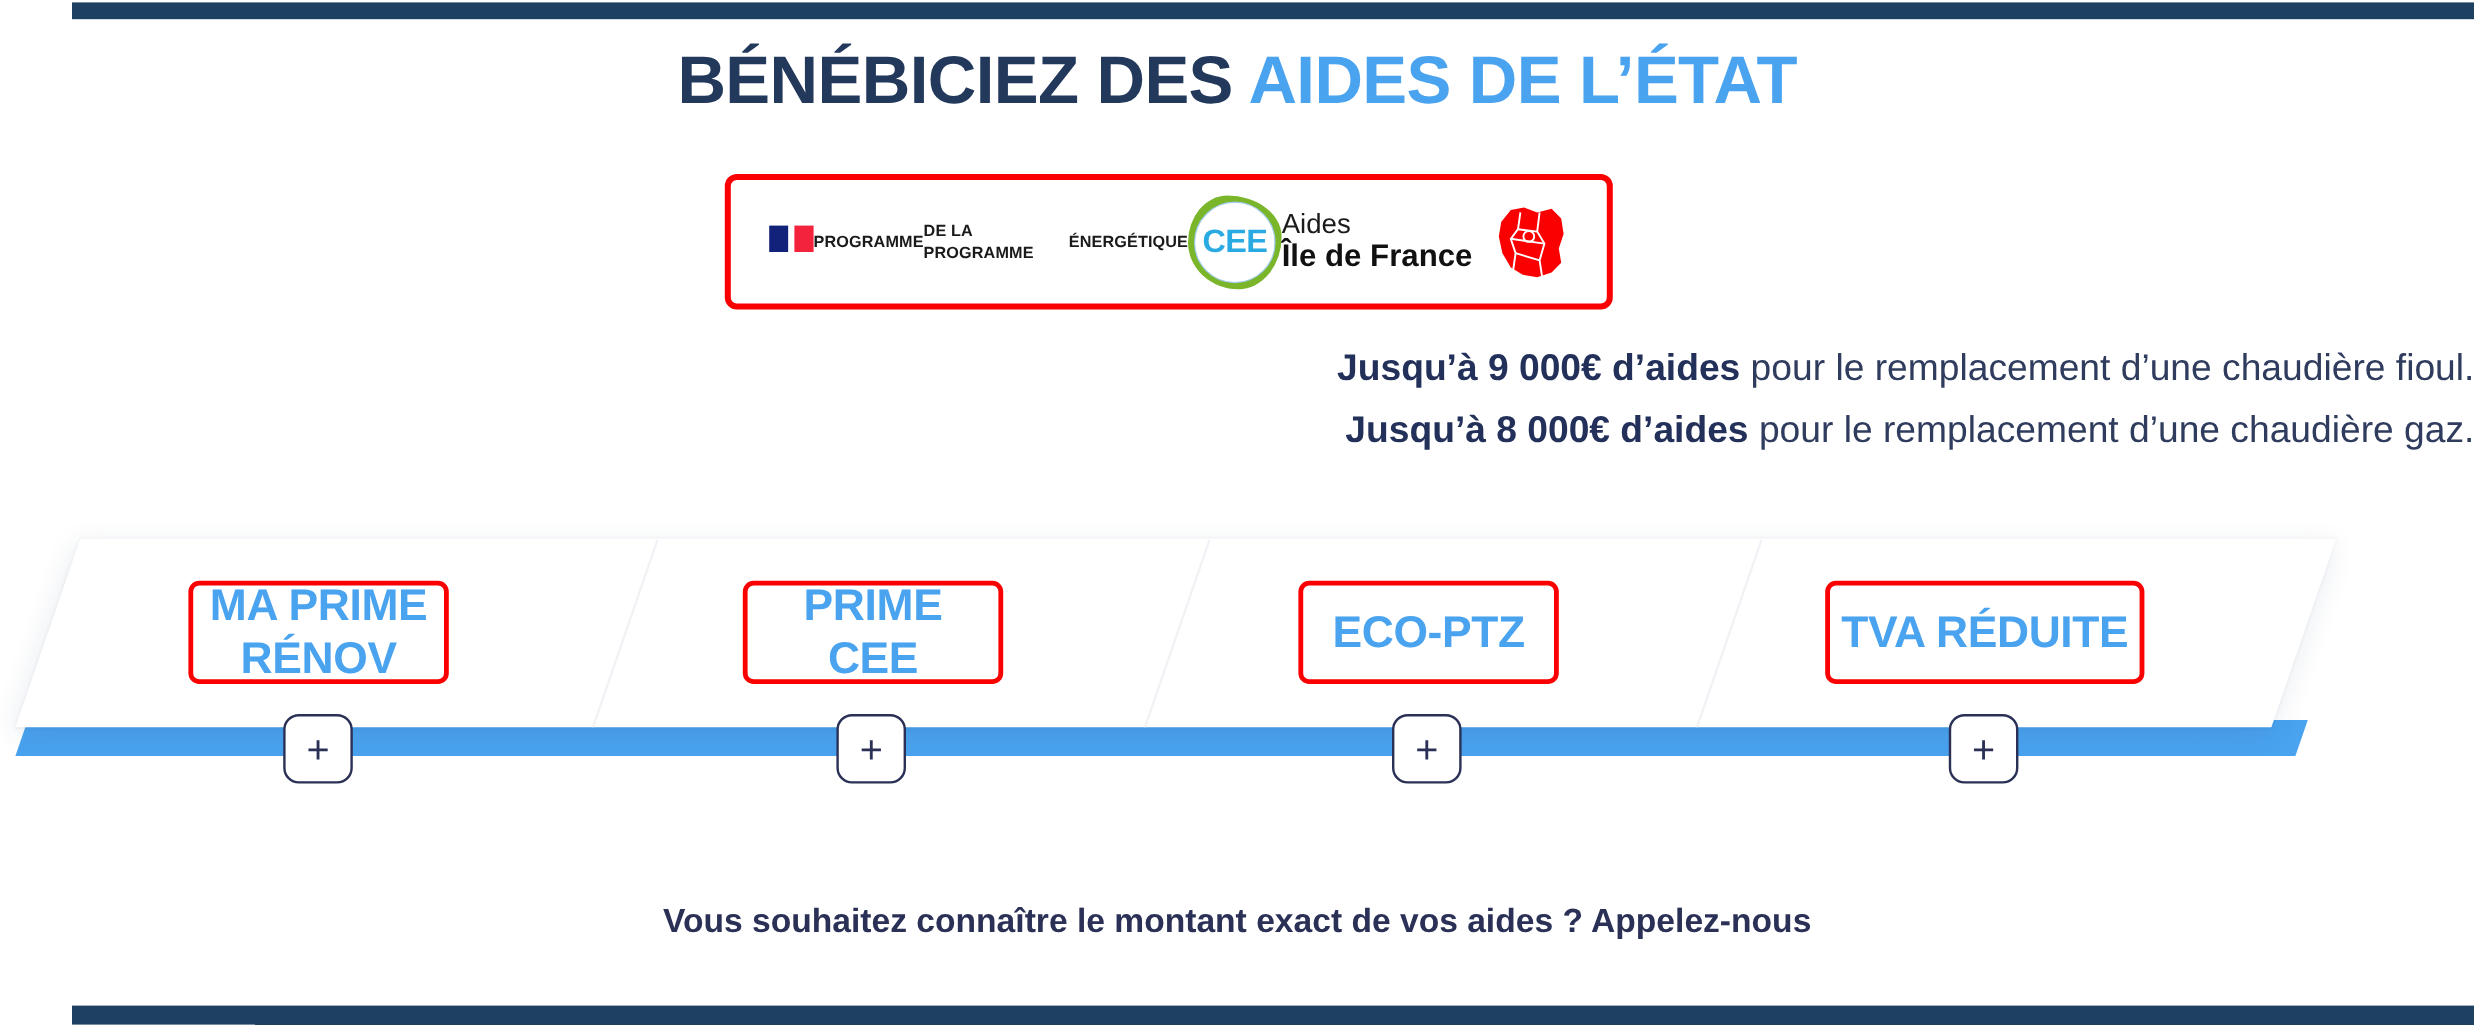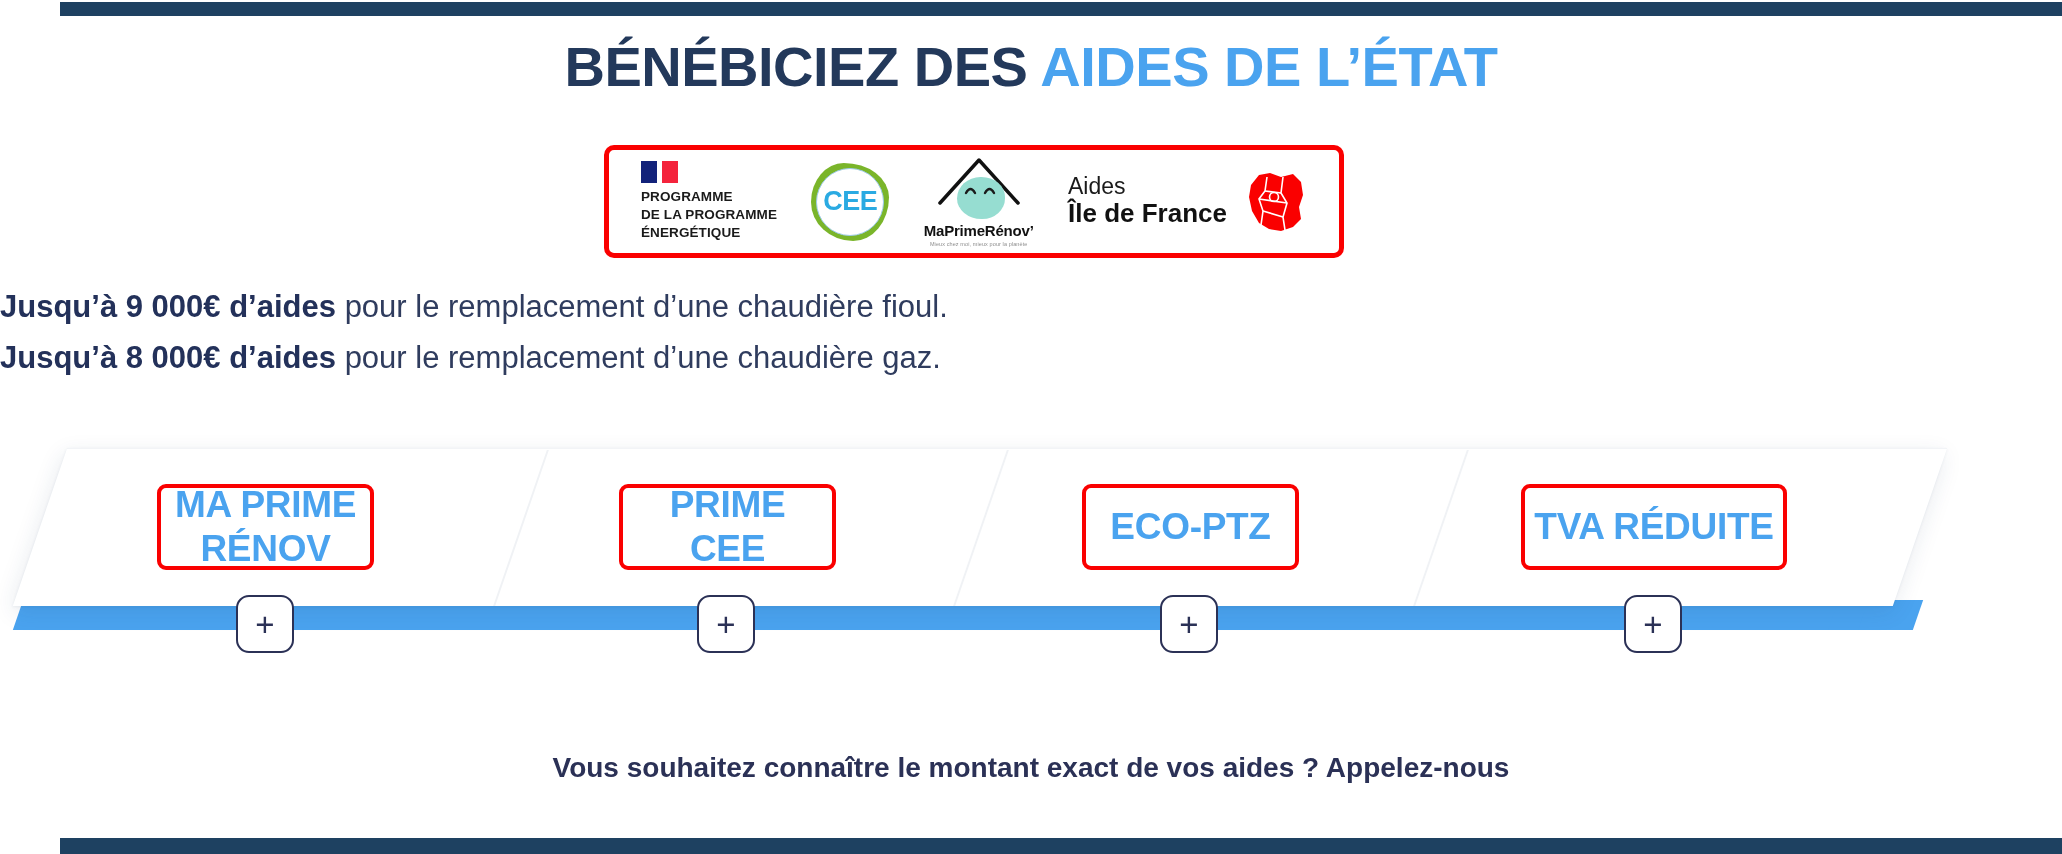--- a/index.html
+++ b/index.html
@@ -63,21 +63,21 @@
     border-radius: 10px;
     background: #ffffff;
     display: flex;
     align-items: center;
     justify-content: space-between;
     padding: 0 28px 0 32px;
   }
   .logo { display: flex; align-items: center; }
 
   
-  .logo-prog { flex-direction: column; align-items: flex-start; }
+  .logo-prog { flex-direction: row; align-items: center; }
   .flag { display: flex; margin-bottom: 5px; }
   .flag i { display: block; width: 16px; height: 22px; }
   .flag .fb { background: #12227a; }
   .flag .fw { background: #ffffff; width: 5px; }
   .flag .fr { background: #f4233c; }
   .prog-text {
     font-size: 13.5px;
     font-weight: 700;
     line-height: 1.32;
     color: #1a1a1a;
@@ -137,21 +137,21 @@
   .idf-text { text-align: left; }
   .idf-small { font-size: 23px; color: #1a1a1a; line-height: 1.1; }
   .idf-big { font-size: 26px; font-weight: 700; color: #111111; line-height: 1.15; white-space: nowrap; }
   .idf-map { width: 74px; height: 74px; }
 
   
   .aid-lines {
     position: absolute;
     left: 0; top: 282px;
     width: 2062px;
-    text-align: left;
+    text-align: right;
     color: #2b3a63;
   }
   .aid-line {
     font-size: 31px;
     line-height: 1.63;
     color: #2f3c5e;
     white-space: nowrap;
   }
   .aid-line b { font-weight: 700; color: #23315a; }
 
@@ -259,34 +259,20 @@
       <div class="prog-text">ÉNERGÉTIQUE</div>
     </div>
 
     <div class="logo">
       <div class="cee-wrap">
         <div class="cee-blob"></div>
         <div class="cee-text">CEE</div>
       </div>
     </div>
 
-    <div class="logo mpr">
-      <div class="mpr-mark">
-        <svg class="mpr-roof" viewBox="0 0 84 48">
-          <path d="M3 46 L42 3 L81 46" fill="none" stroke="#111111" stroke-width="3.5" stroke-linecap="round" stroke-linejoin="round"></path>
-        </svg>
-        <div class="mpr-face"></div>
-        <svg class="mpr-eyes" viewBox="0 0 34 12">
-          <path d="M2 9 Q6.5 1 11 9" fill="none" stroke="#1a1a1a" stroke-width="2.4" stroke-linecap="round"></path>
-          <path d="M21 9 Q25.5 1 30 9" fill="none" stroke="#1a1a1a" stroke-width="2.4" stroke-linecap="round"></path>
-        </svg>
-      </div>
-      <div class="mpr-name">MaPrimeRénov’</div>
-      <div class="mpr-tag">Mieux chez moi, mieux pour la planète</div>
-    </div>
 
     <div class="logo idf">
       <div class="idf-text">
         <div class="idf-small">Aides</div>
         <div class="idf-big">Île de France</div>
       </div>
       <svg class="idf-map" viewBox="0 0 74 74">
         <path d="M14 20 L22 10 L33 8 L44 12 L56 9 L64 17 L66 30 L62 42
                  L64 54 L56 62 L44 66 L32 64 L22 58 L15 46 L12 32 Z" fill="#fa0000"></path>
         <g stroke="#ffffff" stroke-width="1.6" fill="none">

